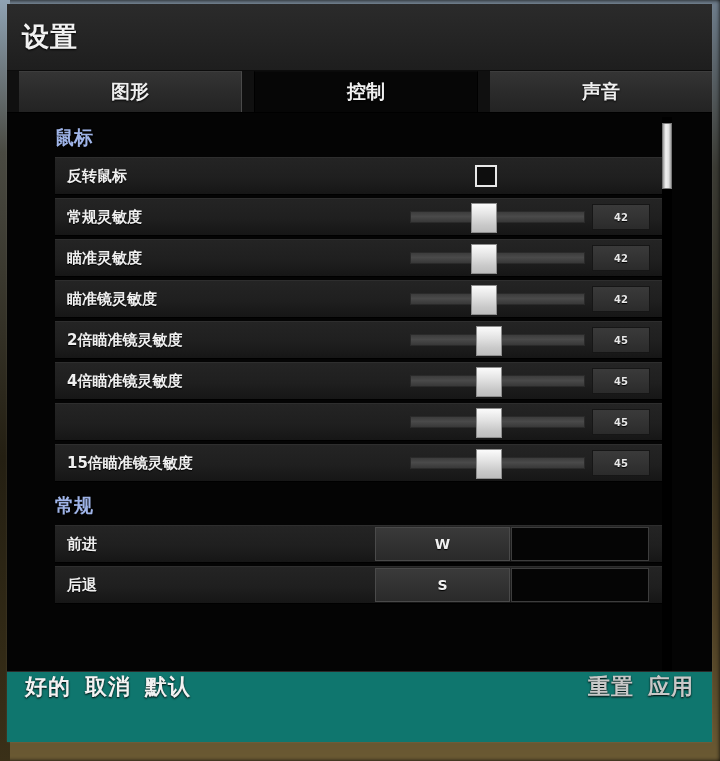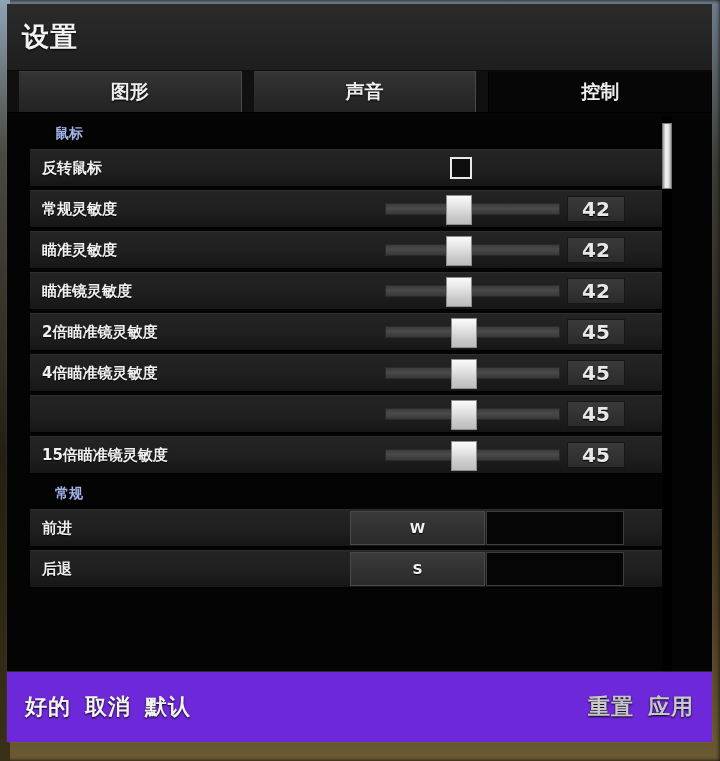--- a/index.html
+++ b/index.html
@@ -99,28 +99,28 @@
   }
   .content {
     position: absolute;
     left: 0; top: 0; right: 0; bottom: 0;
     padding: 4px 0 0 0;
     overflow: hidden;
   }
 
   .section-title {
     color: #9fb4e8;
-    font-size: 14px;
+    font-size: 19px;
     font-weight: bold;
     padding: 8px 0 6px 48px;
     text-shadow: 0 1px 2px #000;
   }
 
   .row {
-    margin: 0 48px 3px 23px;
+    margin: 0 48px 3px 48px;
     height: 36px;
     background: linear-gradient(180deg, #242424 0%, #1f1f1f 55%, #161616 100%);
     border-top: 1px solid #2e2e2e;
     border-bottom: 1px solid #000;
     display: flex;
     align-items: center;
     position: relative;
   }
   .row-label {
     color: #f0f0f0;
@@ -169,21 +169,21 @@
     left: 537px;
     width: 58px;
     height: 26px;
     background: linear-gradient(180deg, #3a3a3a 0%, #333333 50%, #2b2b2b 100%);
     border: 1px solid #161616;
     box-sizing: border-box;
     display: flex;
     align-items: center;
     justify-content: center;
     color: #e8e8e8;
-    font-size: 20px;
+    font-size: 10px;
     font-weight: bold;
     text-shadow: 0 1px 1px #000;
     cursor: pointer;
   }
 
   
   .bind-primary {
     position: absolute;
     left: 320px;
     width: 135px;
@@ -229,24 +229,24 @@
     background: linear-gradient(90deg, #9a9a9a 0%, #f2f2f2 35%, #e0e0e0 70%, #a0a0a0 100%);
     border: 1px solid #777;
     box-sizing: border-box;
     cursor: pointer;
   }
 
   
   .footer {
     height: 70px;
     flex: 0 0 auto;
-    background: #6d28d9;
+    background: #0f766e;
     border-top: 1px solid #2a2a2a;
     display: flex;
-    align-items: center;
+    align-items: flex-start;
     justify-content: space-between;
     padding: 0 18px;
   }
   .footer-group { display: flex; gap: 14px; }
   .footer-btn {
     color: #f2f2f2;
     font-size: 22px;
     font-weight: bold;
     text-shadow: 0 1px 2px #000;
     cursor: pointer;
@@ -261,22 +261,22 @@
 <div class="backdrop-left"></div>
 
 <div class="dialog">
 
   <div class="titlebar">
     <div class="title">设置</div>
   </div>
 
   <div class="tabs" id="tab-bar">
       <div class="tab">图形</div>
+      <div class="tab active">控制</div>
       <div class="tab">声音</div>
-      <div class="tab active">控制</div>
     </div>
 
   <div class="content-wrap">
     <div class="content" id="content">
         <div class="section-title">鼠标</div>
         <div class="row">
           <div class="row-label">反转鼠标</div>
           <div class="checkbox"></div>
         </div>
         <div class="row">

